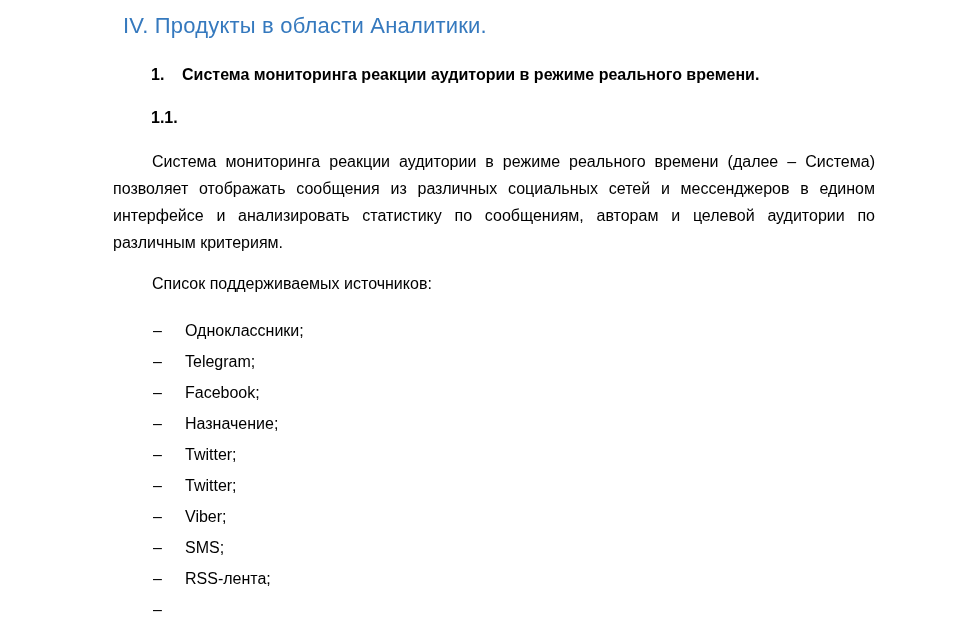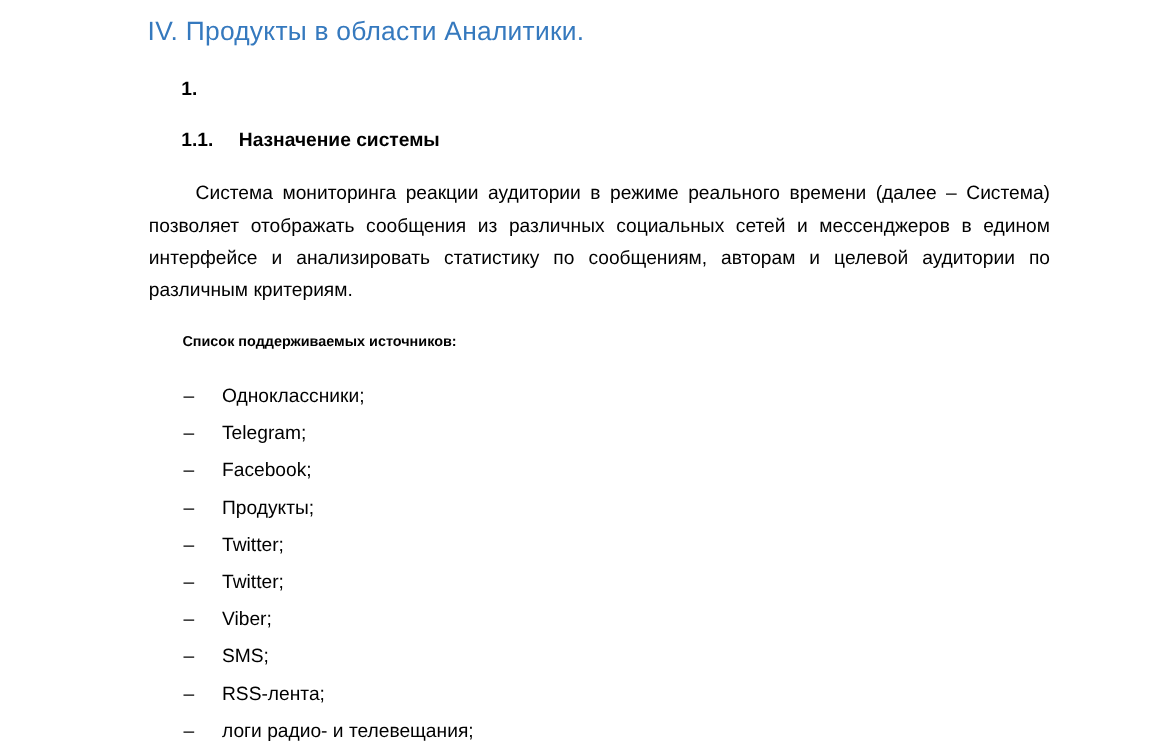--- a/index.html
+++ b/index.html
@@ -36,32 +36,31 @@
   }
   .heading.level-1 { margin-top: 27px; }
   .heading.level-2 { margin-top: 25px; }
   .heading .num-1 {
     flex: 0 0 31px;
   }
   .heading .num-2 {
     flex: 0 0 48px;
   }
   .body-par {
-    margin: 21px 0 0 11px;
+    margin: 21px 0 0 0;
     font-size: 16px;
     line-height: 27px;
     text-align: justify;
     text-indent: 39px;
   }
   .list-intro {
     margin: 17px 0 0 0;
-    font-size: 12px;
+    font-size: 16px;
     line-height: 22px;
     text-indent: 39px;
-    font-weight: bold;
   }
   .source-list {
     margin-top: 27px;
   }
   .list-item {
     display: flex;
     margin-left: 40px;
     font-size: 16px;
     line-height: 18px;
     margin-bottom: 13px;
@@ -72,25 +71,25 @@
 </style>
 </head>
 <body>
 
 <div class="page">
 
   <h1 class="doc-title">IV. Продукты в области Аналитики.</h1>
 
   <div class="heading level-1">
     <span class="num-1">1.</span>
+    <span>Система мониторинга реакции аудитории в режиме реального времени.</span>
   </div>
 
   <div class="heading level-2">
     <span class="num-2">1.1.</span>
-    <span>Назначение системы</span>
   </div>
 
   <p class="body-par">Система мониторинга реакции аудитории в режиме реального времени (далее – Система) позволяет отображать сообщения из различных социальных сетей и мессенджеров в едином интерфейсе и анализировать статистику по сообщениям, авторам и целевой аудитории по различным критериям.</p>
 
   <p class="list-intro">Список поддерживаемых источников:</p>
 
   <div class="source-list">
     <div class="list-item">
       <span class="dash">–</span>
       <span>Одноклассники;</span>
@@ -98,21 +97,21 @@
     <div class="list-item">
       <span class="dash">–</span>
       <span>Telegram;</span>
     </div>
     <div class="list-item">
       <span class="dash">–</span>
       <span>Facebook;</span>
     </div>
     <div class="list-item">
       <span class="dash">–</span>
-      <span>Продукты;</span>
+      <span>Назначение;</span>
     </div>
     <div class="list-item">
       <span class="dash">–</span>
       <span>Twitter;</span>
     </div>
     <div class="list-item">
       <span class="dash">–</span>
       <span>Twitter;</span>
     </div>
     <div class="list-item">
@@ -122,21 +121,20 @@
     <div class="list-item">
       <span class="dash">–</span>
       <span>SMS;</span>
     </div>
     <div class="list-item">
       <span class="dash">–</span>
       <span>RSS-лента;</span>
     </div>
     <div class="list-item">
       <span class="dash">–</span>
-      <span>логи радио- и телевещания;</span>
     </div>
     <div class="list-item">
       <span class="dash">–</span>
       <span>запись радио- и телеэфира.</span>
     </div>
   </div>
 
 </div>
 
 </body></html>

